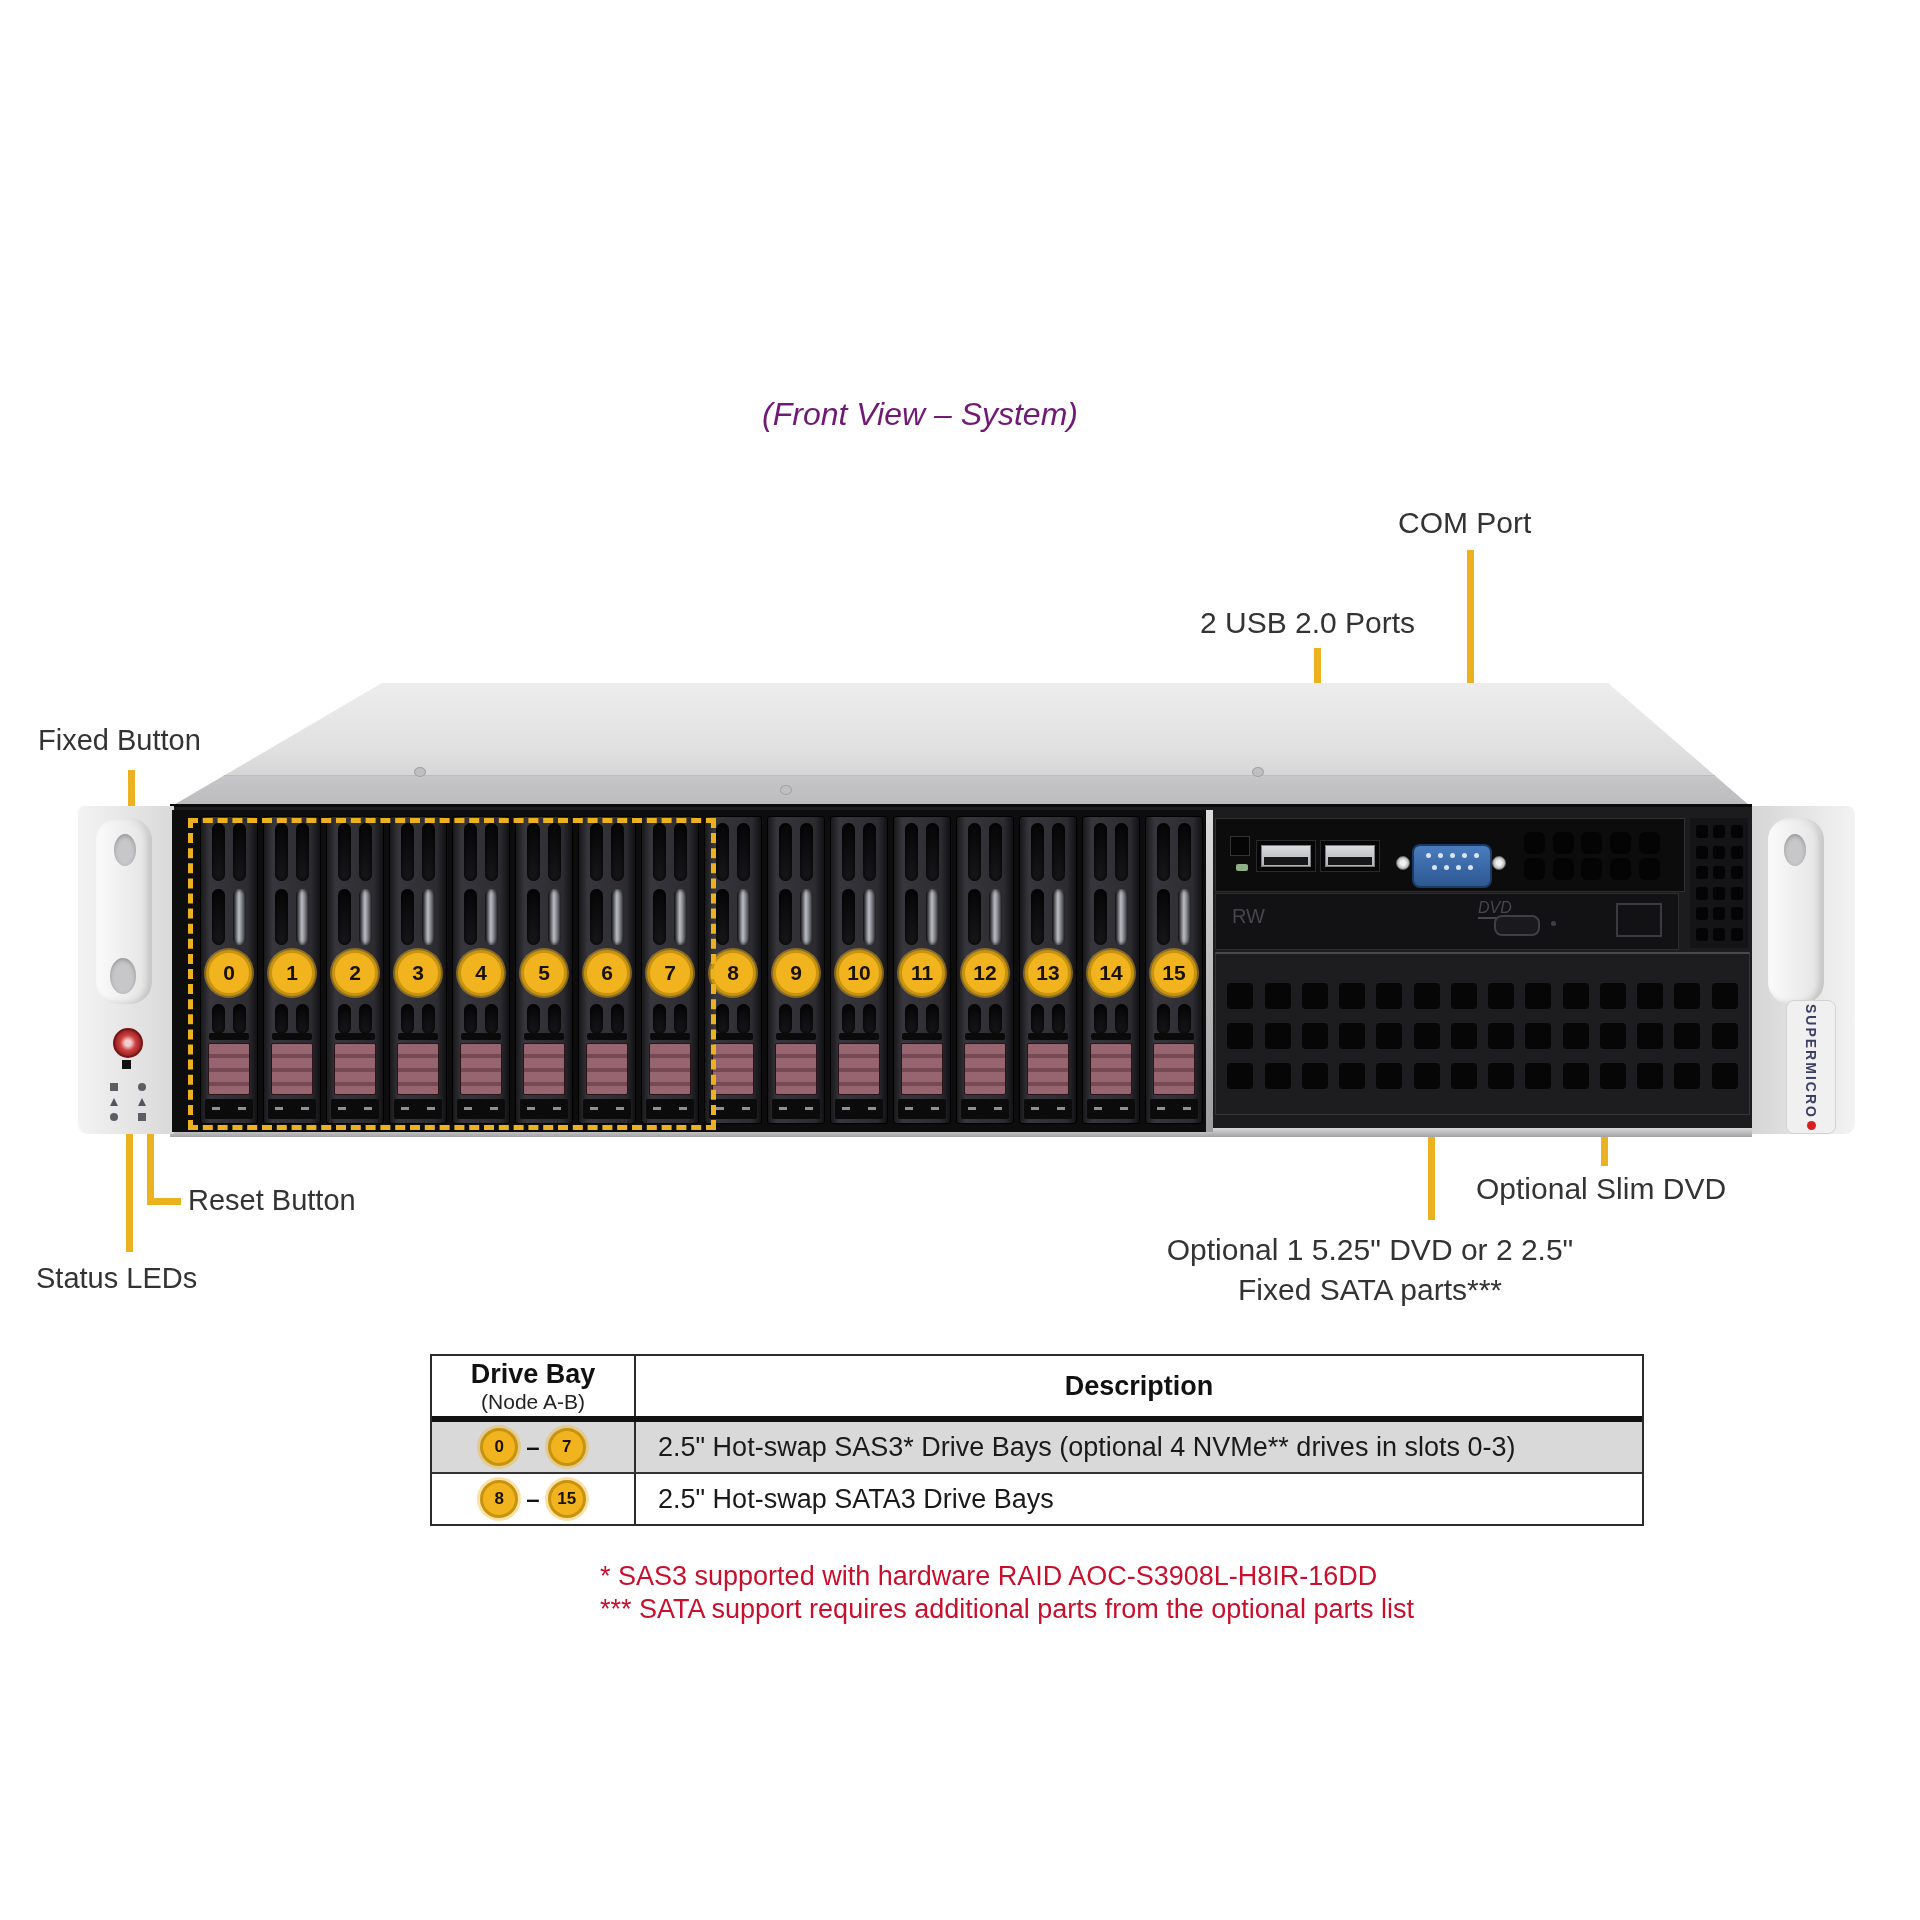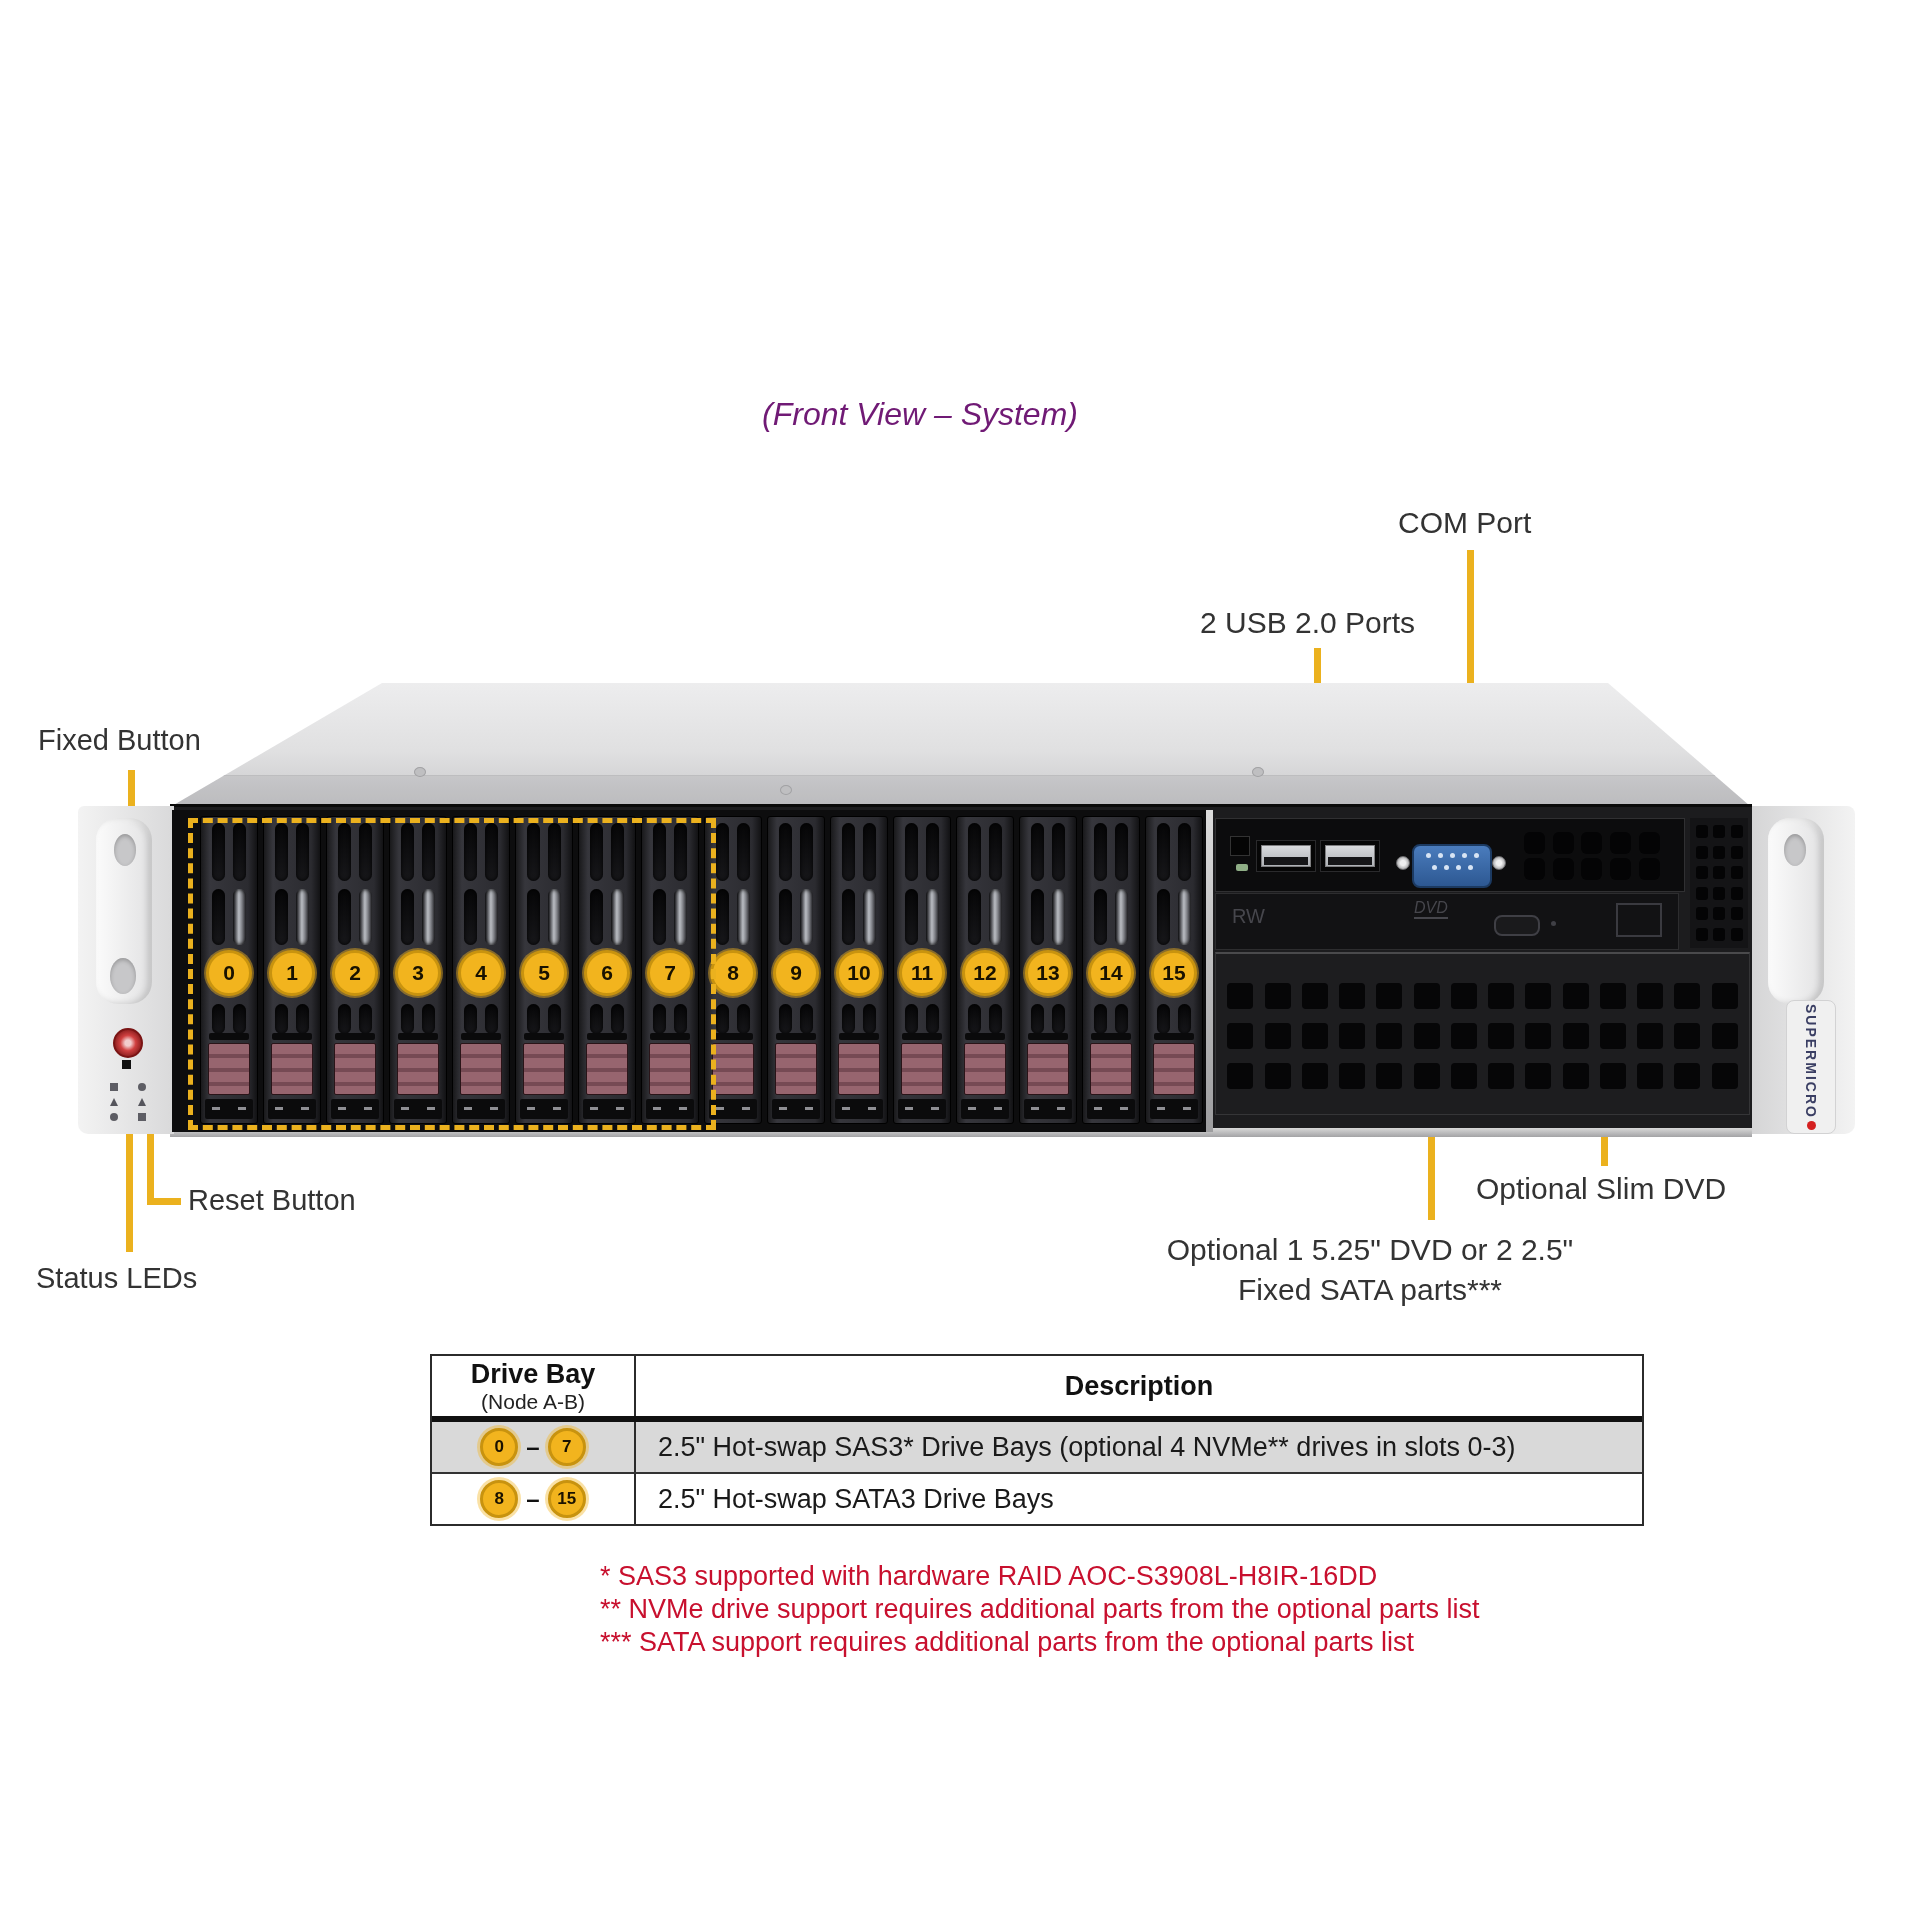--- a/index.html
+++ b/index.html
@@ -526,21 +526,21 @@
       <div class="iopill"></div>
       <div class="iopill"></div>
       <div class="iopill"></div>
       <div class="iopill"></div>
       <div class="iopill"></div>
     </div>
   </div>
 
 <div class="dvd"></div>
 <div class="ghost" style="left:1232px;top:905px;font-size:20px;">RW</div>
-<div class="ghost" style="left:1414px;top:899px;font-size:16px;font-style:italic;border-bottom:2px solid #46464c;">DVD</div>
+<div class="ghost" style="left:1478px;top:899px;font-size:16px;font-style:italic;border-bottom:2px solid #46464c;">DVD</div>
 <div class="eject"></div>
 <div class="pinhole"></div>
 <div class="logobox"></div>
 
 <div class="sidevent" id="sidevent">
     <div class="sideventrow">
       <div class="sshole"></div>
       <div class="sshole"></div>
       <div class="sshole"></div>
     </div>
@@ -642,15 +642,14 @@
       <span class="tb">8</span>
       <span class="dash">–</span>
       <span class="tb">15</span>
     </div>
     <div class="t-c2">2.5" Hot-swap SATA3 Drive  Bays</div>
   </div>
 </div>
 
 <div class="footnotes">
   <div>* SAS3 supported  with hardware  RAID  AOC-S3908L-H8IR-16DD</div>
-  <div>** NVMe drive  support  requires  additional  parts  from the optional  parts  list</div>
   <div>*** SATA support  requires  additional  parts  from  the optional  parts  list</div>
 </div>
 
 </body></html>

